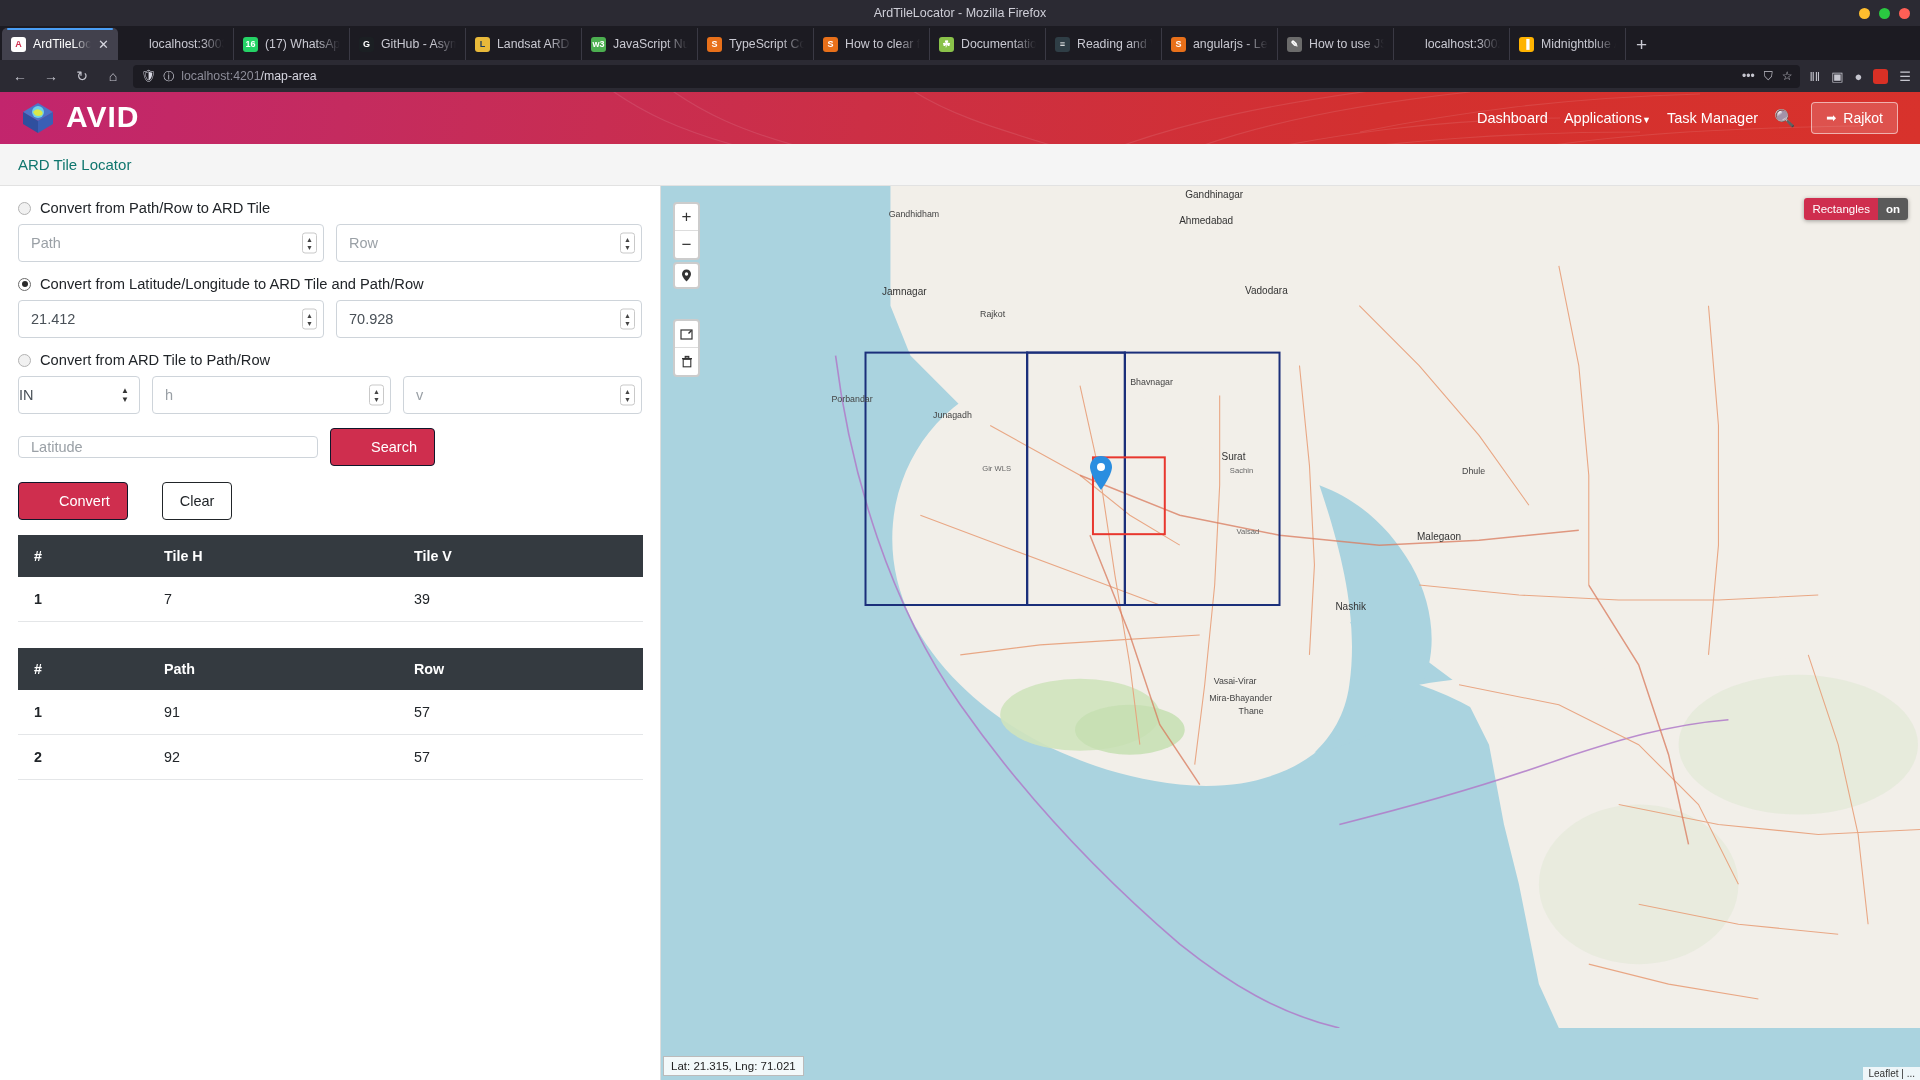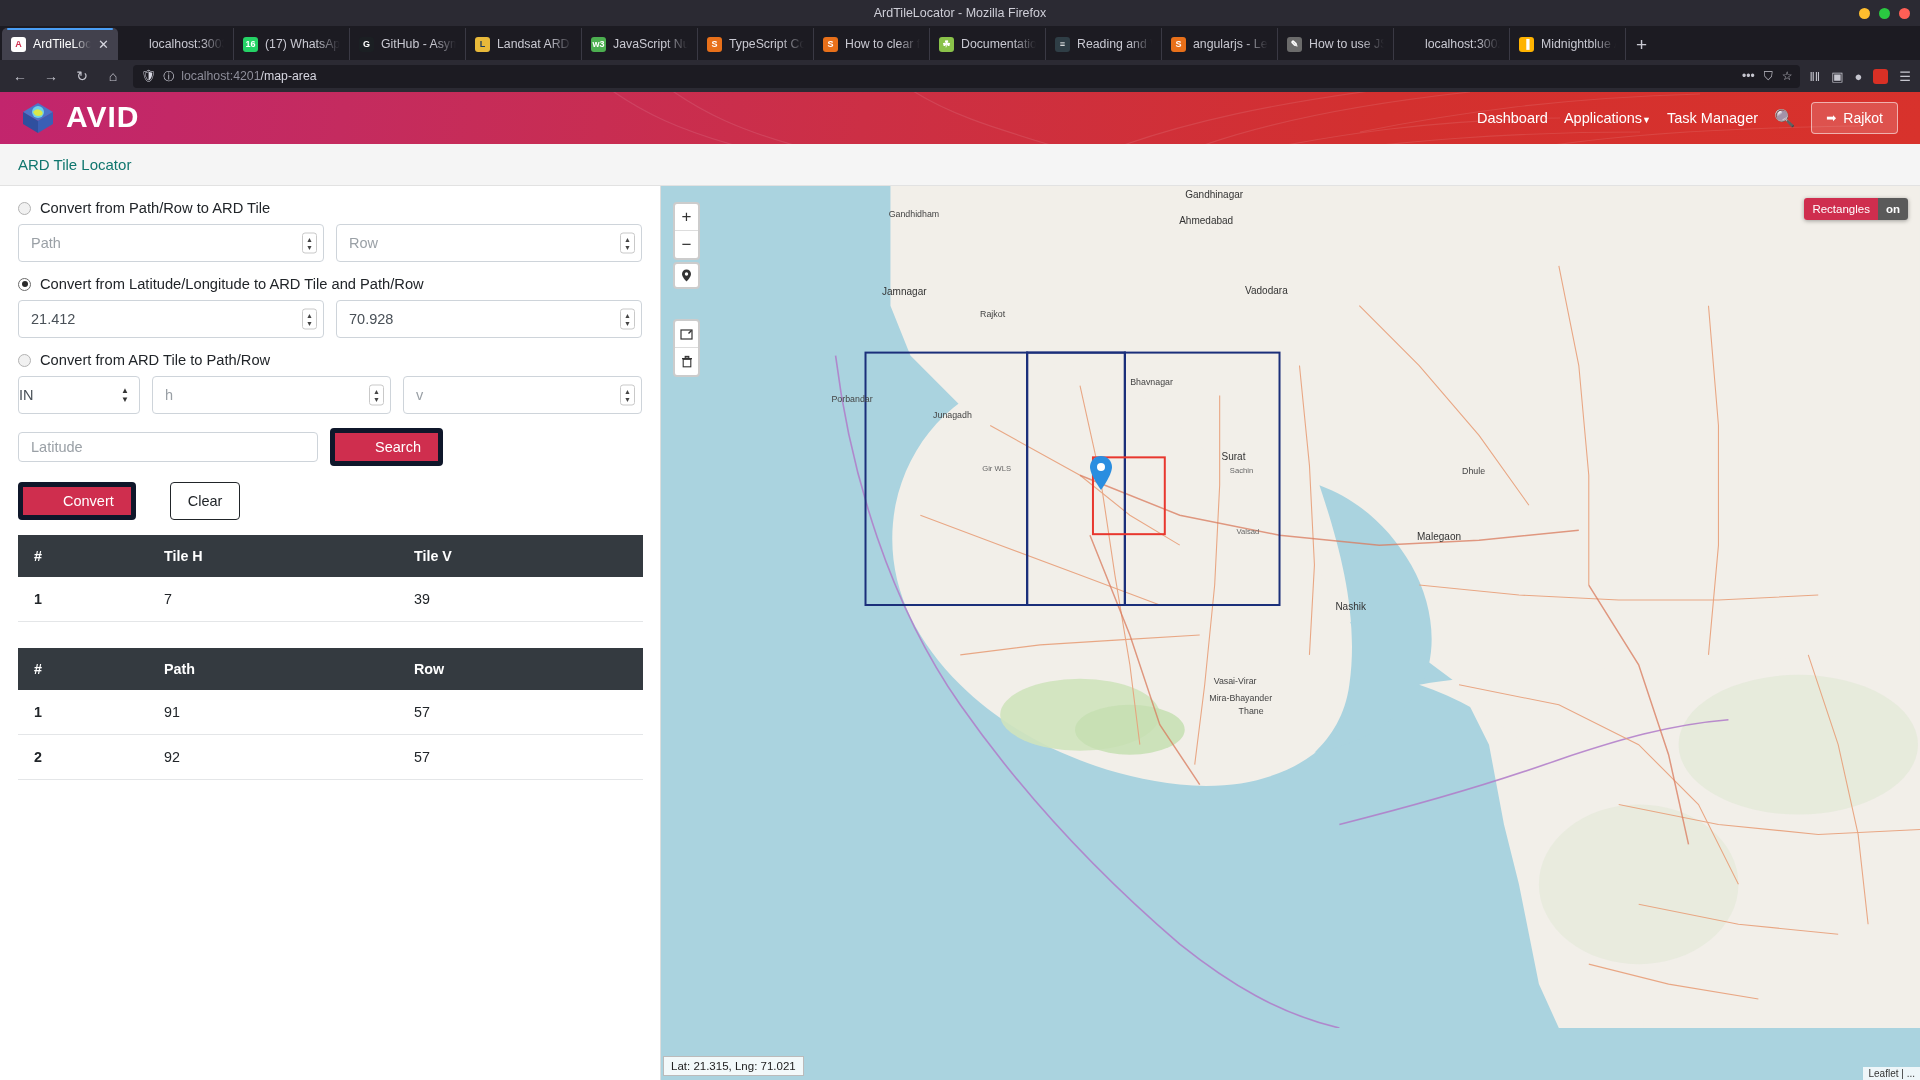--- a/index.html
+++ b/index.html
@@ -175,28 +175,28 @@
   }
   .selfld {
     width: 122px; height: 38px; border: 1px solid #ced4da; border-radius: 4px;
     display: flex; align-items: center; padding: 0 0;
     font-size: 14.5px; color: #495057; position: relative; background:#fff;
   }
   .selfld .caret { position: absolute; right: 10px; font-size: 8px; line-height: 9px; text-align:center; color:#333;}
 
   .search-row { display: flex; gap: 12px; margin-bottom: 16px; align-items: center; }
   .search-input {
-    width: 300px; height: 30px; border: 1px solid #ced4da; border-radius: 4px;
+    width: 300px; height: 22px; border: 1px solid #ced4da; border-radius: 4px;
     display: flex; align-items: center; padding: 0 12px; font-size: 14.5px; color: #9aa0a6;
   }
   .btn {
     height: 38px; padding: 0 17px; border-radius: 4px; font-size: 14.5px;
     display: inline-flex; align-items: center; justify-content: center; cursor: pointer;
   }
-  .btn-danger { background: #cf2e4e; color: #fff; border: 5px solid #0f172a; padding-left: 40px; }
+  .btn-danger { background: #cf2e4e; color: #fff; border: 1px solid #0f172a; padding-left: 40px; }
   .btn-outline { background: #fff; color: #212529; border: 1px solid #212529; margin-left: 24px; }
   .btn-row { display: flex; gap: 10px; margin-bottom: 15px; }
 
   table.res { width: 625px; border-collapse: collapse; margin-bottom: 26px; }
   table.res thead th {
     background: #343a40; color: #fff; font-size: 14.3px; font-weight: bold;
     text-align: left; padding: 13px 0 13px 16px;
   }
   table.res tbody td {
     font-size: 14.3px; color: #212529; padding: 14px 0 14px 16px;

